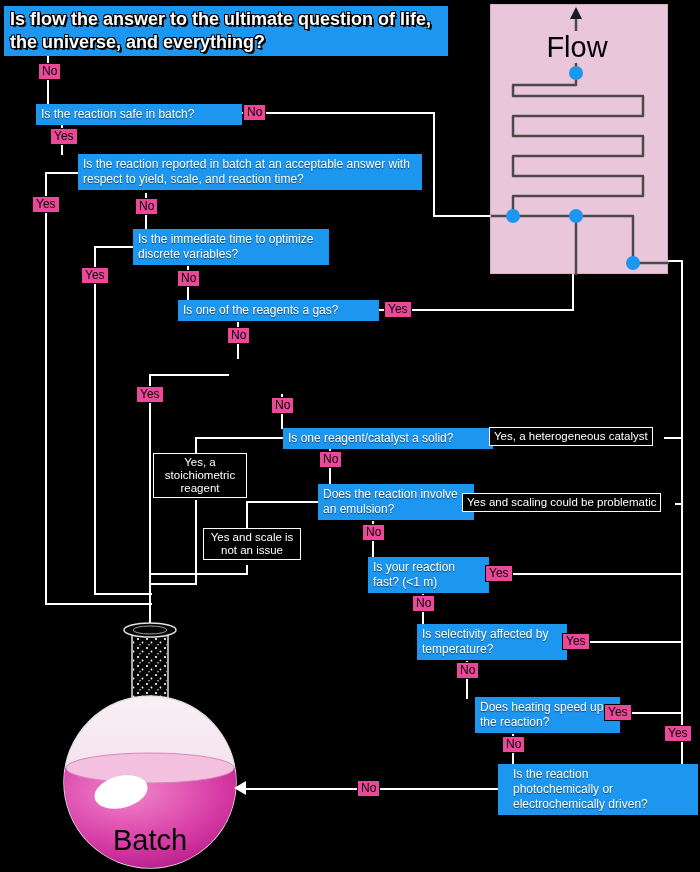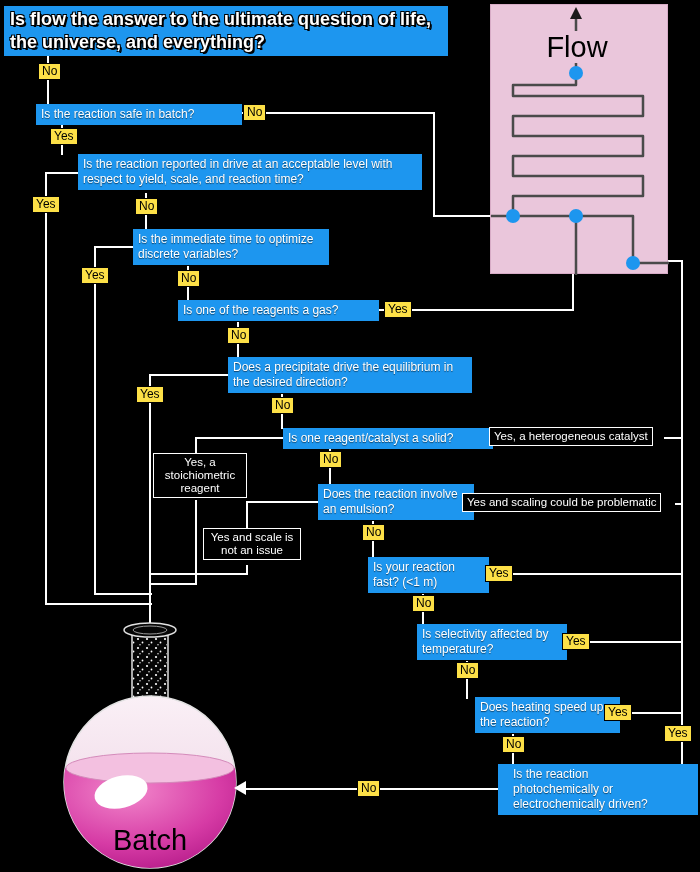--- a/index.html
+++ b/index.html
@@ -3,21 +3,21 @@
 <meta charset="utf-8">
 <style>
   html,body{margin:0;padding:0;background:#000;}
   .stage{position:relative;width:700px;height:872px;background:#000;overflow:hidden;
          font-family:"Liberation Sans",sans-serif;}
   .line{position:absolute;background:#fff;z-index:1;}
   .node{position:absolute;background:#1d96ef;color:#fff;font-size:12px;line-height:15px;
         padding:3px 5px;z-index:3;text-shadow:0 1px 1px rgba(0,0,0,.55);}
   .title{font-size:18px;font-weight:bold;line-height:23px;padding:2px 6px;
          text-shadow:-1px -1px 0 #000,1px -1px 0 #000,-1px 1px 0 #000,1px 1px 0 #000,2px 2px 0 #000;}
-  .lbl{position:absolute;background:#fde047;color:#000;border:1px solid #000;font-size:12px;
+  .lbl{position:absolute;background:#ec4899;color:#000;border:1px solid #000;font-size:12px;
        line-height:13px;padding:1px 3px;z-index:4;white-space:nowrap;}
   .outcome{position:absolute;background:#000;color:#fff;border:1px solid #fff;font-size:11.5px;
            line-height:13px;padding:2px 4px;z-index:3;}
   .nowrap{white-space:nowrap;}
   .center{text-align:center;}
   .flow-unit{position:absolute;left:490px;top:4px;width:178px;height:270px;background:#eac6db;
              border:1px solid #d7abc6;box-sizing:border-box;z-index:2;}
   .flask{position:absolute;left:55px;top:610px;z-index:2;}
   .arrow-left{position:absolute;left:234px;top:781px;width:0;height:0;border-top:7px solid transparent;
               border-bottom:7px solid transparent;border-right:12px solid #fff;z-index:2;}
@@ -115,24 +115,23 @@
     </g>
     <ellipse cx="95" cy="158" rx="84" ry="15" fill="#f3c0e0" stroke="#d48aba"></ellipse>
     <ellipse cx="66" cy="182" rx="27" ry="16" fill="#ffffff" transform="rotate(-14 66 182)"></ellipse>
     <text x="95" y="240" text-anchor="middle" font-size="29" fill="#000">Batch</text>
   </svg>
 
   <div class="arrow-left"></div>
 
   <div class="node title" style="left:4px;top:6px;width:432px;height:46px">Is flow the answer to the ultimate question of life, the universe, and everything?</div>
   <div class="node" style="left:36px;top:104px;width:196px">Is the reaction safe in batch?</div>
-  <div class="node" style="left:78px;top:154px;width:334px">Is the reaction reported in drive at an acceptable level with respect to yield, scale, and reaction time?</div>
+  <div class="node" style="left:78px;top:154px;width:334px">Is the reaction reported in batch at an acceptable answer with respect to yield, scale, and reaction time?</div>
   <div class="node" style="left:133px;top:229px;width:186px">Is the immediate time to optimize discrete variables?</div>
   <div class="node" style="left:178px;top:300px;width:191px">Is one of the reagents a gas?</div>
-  <div class="node" style="left:228px;top:357px;width:234px">Does a precipitate drive the equilibrium in the desired direction?</div>
   <div class="node" style="left:318px;top:484px;width:146px">Does the reaction involve an emulsion?</div>
   <div class="node" style="left:283px;top:428px;width:200px">Is one reagent/catalyst a solid?</div>
   <div class="node" style="left:368px;top:557px;width:111px">Is your reaction fast? (&lt;1 m)</div>
   <div class="node" style="left:417px;top:624px;width:140px">Is selectivity affected by temperature?</div>
   <div class="node" style="left:475px;top:697px;width:135px">Does heating speed up the reaction?</div>
   <div class="node" style="left:498px;top:764px;width:200px;padding:3px 36px 3px 15px;box-sizing:border-box">Is the reaction photochemically or electrochemically driven?</div>
 
   <div class="outcome nowrap" style="left:489px;top:427px">Yes, a heterogeneous catalyst</div>
   <div class="outcome center" style="left:153px;top:453px;width:84px">Yes, a stoichiometric reagent</div>
   <div class="outcome nowrap" style="left:462px;top:493px">Yes and scaling could be problematic</div>

